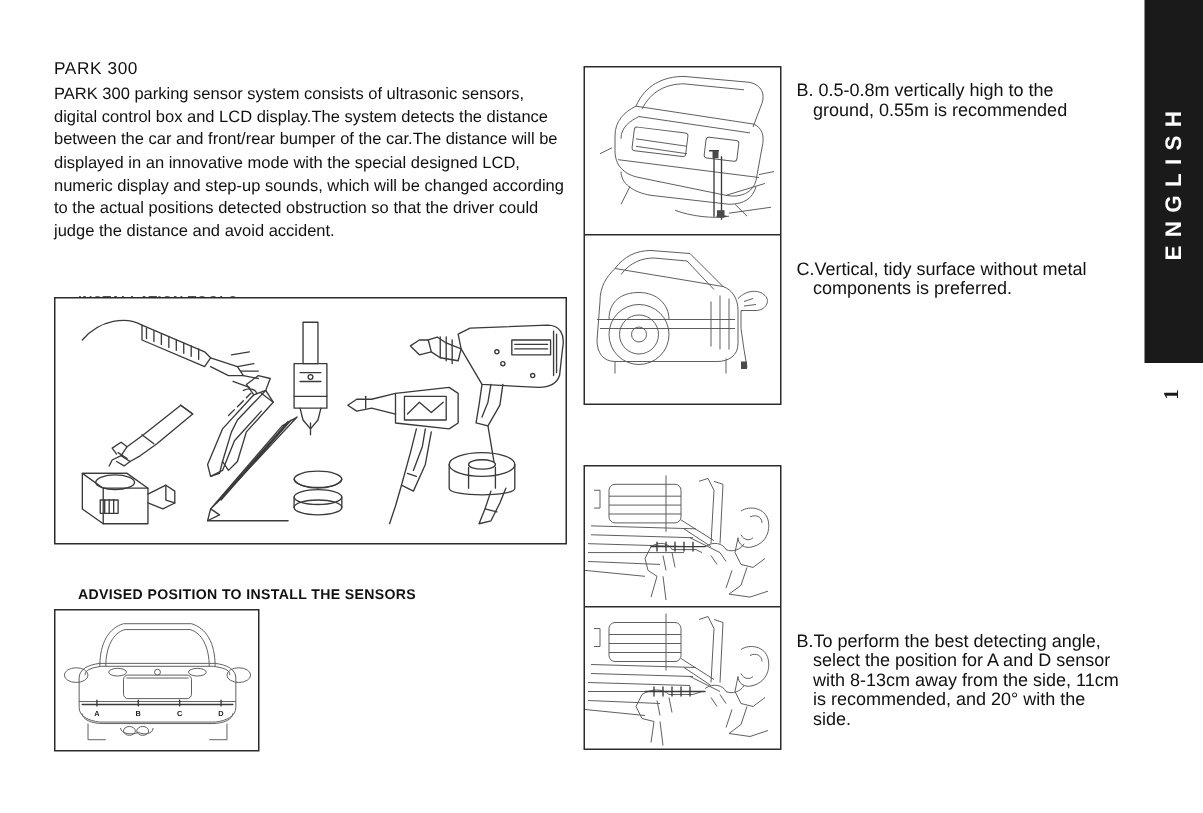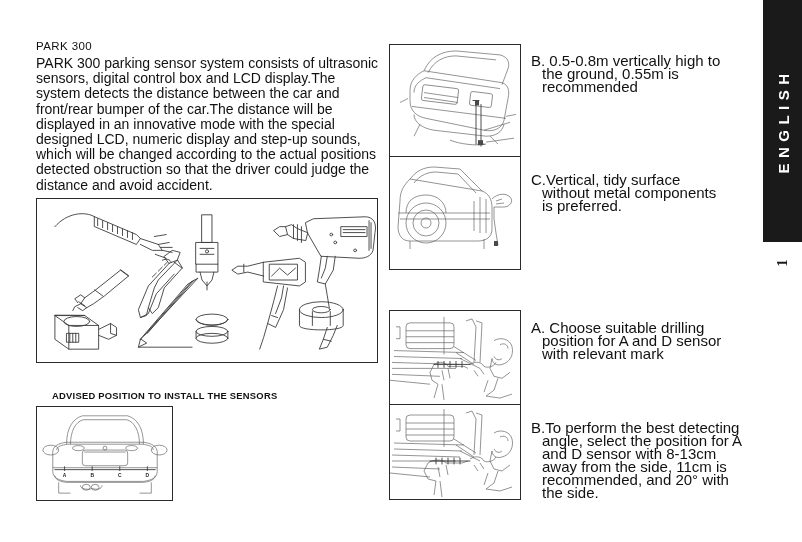--- a/index.html
+++ b/index.html
@@ -38,37 +38,37 @@
     font-family:"Liberation Serif", serif;
   }
 
   
   .col-left{position:absolute; left:36px; top:40px; width:345px;}
   .doc-title{
     font-size:11.5px; font-weight:normal; letter-spacing:.4px;
     margin:0 0 4px 0;
   }
   .intro{
-    font-size:14px; line-height:15.2px; margin:0;
+    font-size:11px; line-height:15.2px; margin:0;
     text-align:left;
   }
   .sec-head{
     font-size:9.4px; font-weight:bold; letter-spacing:.25px;
     margin:16px;
   }
 
   
   .frame{border:1.4px solid #2b2b2b; background:#fff; box-sizing:border-box;}
   .frame svg{display:block;width:100%;height:100%;}
 
   #tools-frame{position:absolute; left:36px; top:198px; width:342px; height:165px;}
   #adv-head{position:absolute; left:36px; top:374px;}
   #car-rear-frame{position:absolute; left:36px; top:406px; width:137px; height:95px;}
   .note{
-    font-size:15px; line-height:13px;
+    font-size:12px; line-height:13px;
   }
   .note .hang{display:block; padding-left:11px; text-indent:-11px;}
   #adv-note{position:absolute; left:180px; top:416px; width:200px;}
 
   
   #topbox{position:absolute; left:389px; top:44px; width:132px; height:226px;}
   #topbox .half{height:50%; box-sizing:border-box; position:relative;}
   #topbox .half.top{border-bottom:1.4px solid #2b2b2b;}
   #note-b{position:absolute; left:531px; top:54px; width:200px;}
   #note-c{position:absolute; left:531px; top:173px; width:200px;}
@@ -373,20 +373,17 @@
           <path d="M98 68 L94 80"></path>
         </g>
         <g class="art">
           <path d="M40 56 L80 56"></path>
           <path d="M46 53 v6 M52 53 v6 M58 53 v6 M64 53 v6 M70 53 v6"></path>
         </g>
       </svg>
     </div>
   </div>
 
-  <div class="note" id="note-a2">
-    <span class="hang">A. Choose suitable drilling position for A and D sensor with relevant mark</span>
-  </div>
   <div class="note" id="note-b2">
     <span class="hang">B.To perform the best detecting angle, select the position for A and D sensor with 8-13cm away from the side, 11cm is recommended, and 20° with the side.</span>
   </div>
 
 </div>
 
 </body></html>

